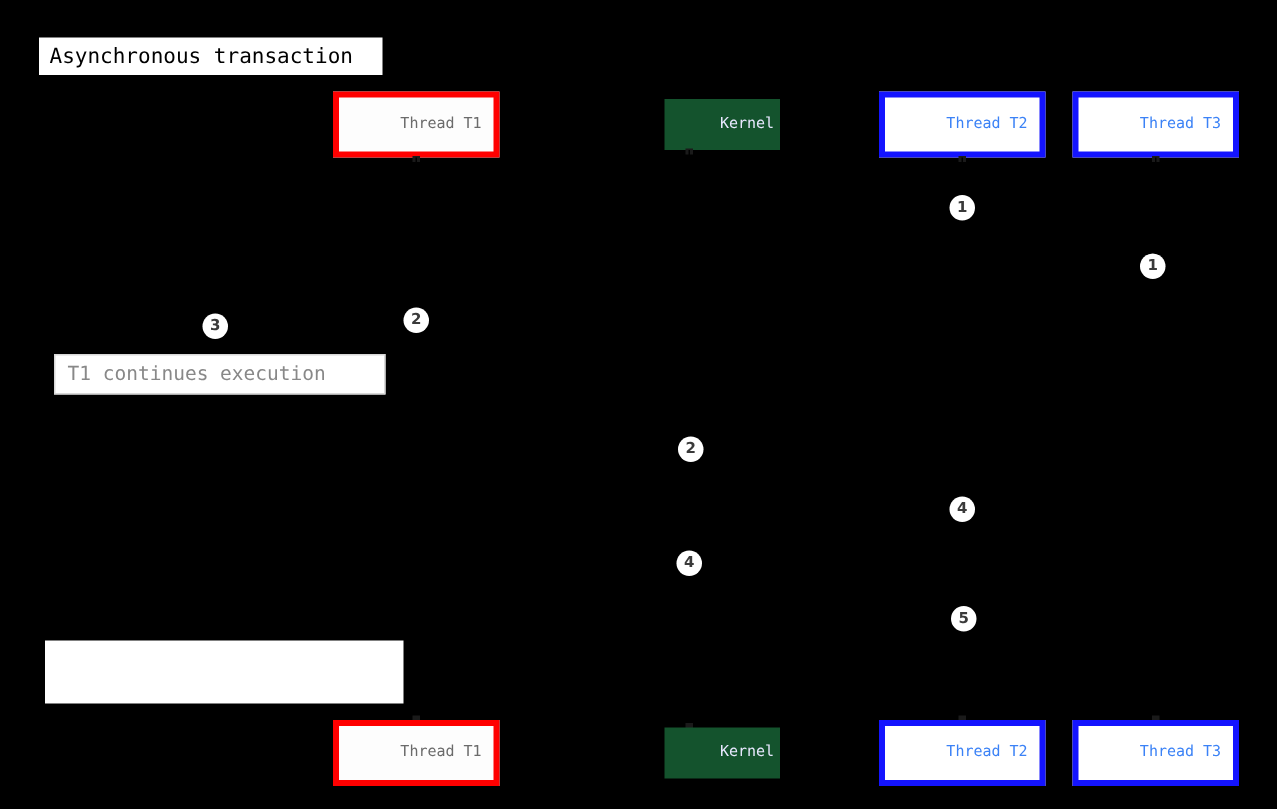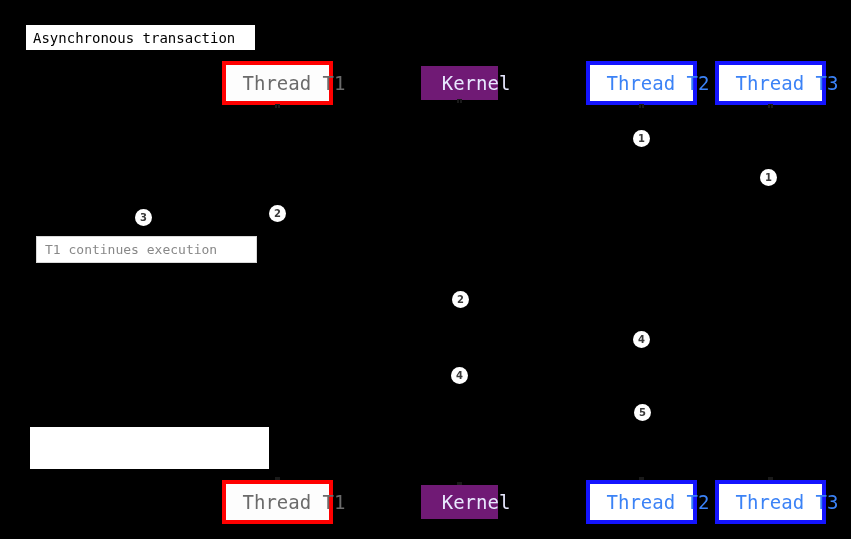--- a/index.html
+++ b/index.html
@@ -49,41 +49,42 @@
     box-sizing: border-box;
   }
 
   
   .participant {
     position: absolute;
     box-sizing: border-box;
     display: flex;
     align-items: center;
     justify-content: center;
-    font-size: 19px;
+    font-size: 10px;
     line-height: 1;
     white-space: nowrap;
     background: #ffffff;
     color: #666666;
     padding-left: 33px;
   }
   .participant.red {
     border: 4px solid #ff0000;
     background: #fdfdfd;
     color: #6b6b6b;
   }
   .participant.blue-outline {
     border: 4px solid #1414ff;
     background: #ffffff;
     color: #3b82f6;
   }
   .participant.blue-fill {
     border: 0;
-    background: #701a75;
+    background: #14532d;
     color: #e8e8ff;
+    margin-left: 22px;
   }
 
   
   .lifeline {
     position: absolute;
     width: 1px;
     background: #000000;
   }
 
   

